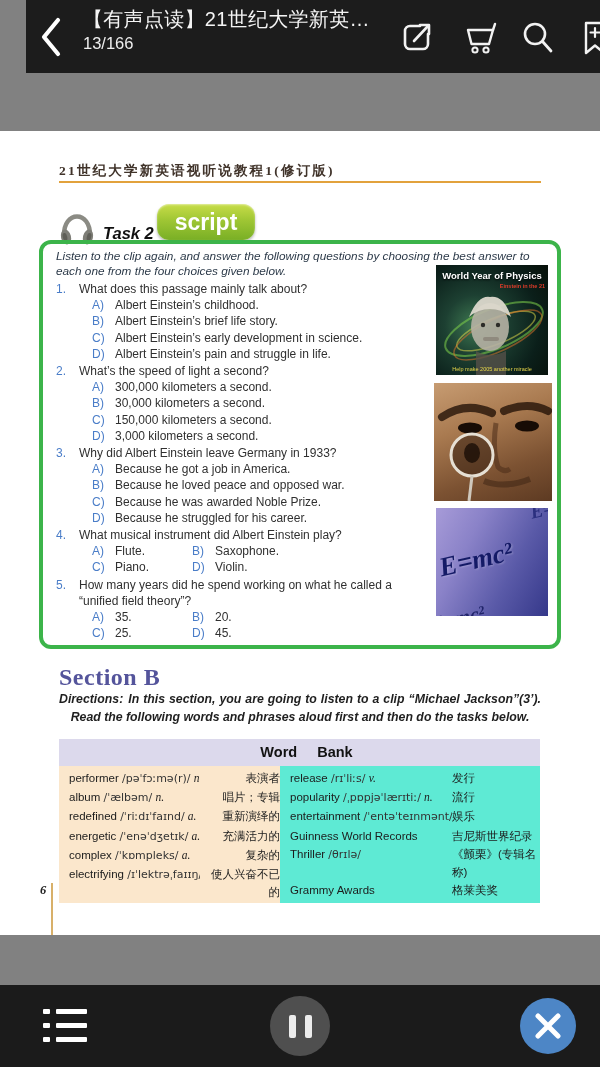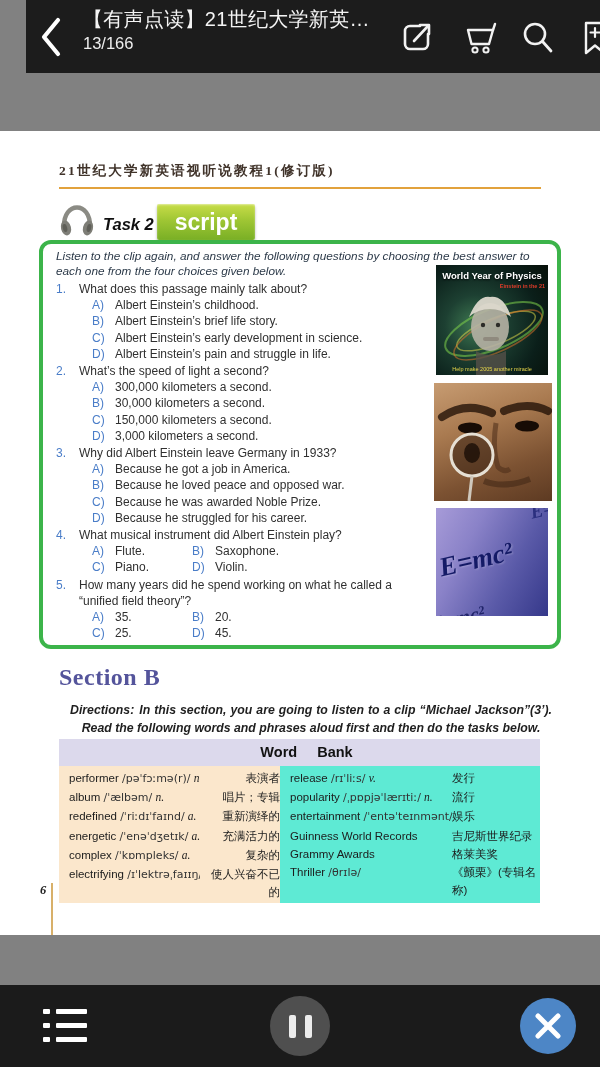--- a/index.html
+++ b/index.html
@@ -14,27 +14,27 @@
   .tb-title{font-size:20px;line-height:27px;letter-spacing:.3px;white-space:nowrap;}
   .tb-page{font-size:16.5px;line-height:21px;color:#eee;}
   .tb-icon{position:absolute;top:17px;width:38px;height:40px;cursor:pointer;}
   .i-share{left:371px;} .i-cart{left:434px;} .i-search{left:493px;} .i-bookmark{left:553px;}
 
   
   .graygap{position:absolute;left:0;width:600px;background:#818181;}
   .gap-top{top:73px;height:58px;} .gap-bottom{top:935px;height:50px;}
   .page{position:absolute;top:131px;left:0;width:600px;height:804px;background:#ffffff;overflow:hidden;}
 
-  .book-header{position:absolute;top:31px;left:59px;right:59px;padding-bottom:7px;
+  .book-header{position:absolute;top:31px;left:59px;right:59px;padding-bottom:1px;
     border-bottom:2px solid #e2a23c;font-family:"Liberation Serif","DejaVu Serif",serif;
     font-weight:bold;font-size:13.5px;letter-spacing:2.2px;color:#40332a;}
 
-  .task-row{position:absolute;top:71px;left:57px;display:flex;align-items:flex-end;}
+  .task-row{position:absolute;top:80px;left:57px;display:flex;align-items:flex-end;}
   .task-label{font-size:16.5px;font-weight:bold;font-style:italic;color:#101010;margin-left:6px;padding-bottom:3px;}
-  .script-btn{position:absolute;top:73px;left:157px;width:98px;height:36px;border-radius:2px;border:none;
+  .script-btn{position:absolute;top:73px;left:157px;width:98px;height:36px;border-radius:12px;border:none;
     background:linear-gradient(180deg,#c8dd48 0%,#9fc634 45%,#79af25 100%);
     box-shadow:0 2px 3px rgba(0,0,0,.28), inset 0 1px 2px rgba(255,255,255,.5);
     color:#fff;font-weight:bold;font-size:23px;line-height:32px;text-align:center;cursor:pointer;
     font-family:"Liberation Sans",sans-serif;}
 
   .green-box{position:absolute;top:109px;left:39px;width:522px;height:409px;box-sizing:border-box;
     border:4px solid #3cb44a;border-radius:12px;padding:5px 8px 6px 13px;overflow:hidden;}
   .intro{margin:0 2px 2px 0;font-size:11.8px;line-height:15px;font-weight:normal;font-style:italic;color:#2c3a49;}
   .questions{margin-right:124px;font-size:12px;color:#303030;}
   .q{margin-bottom:1px;}
@@ -63,21 +63,21 @@
     font-style:italic;font-weight:bold;font-size:27px;transform:rotate(-13deg);
     text-shadow:1px 1px 2px rgba(255,255,255,.25);}
   .emc-top{position:absolute;top:-12px;right:-34px;color:#1a2070;opacity:.75;font-size:19px;
     font-family:"Liberation Serif",serif;font-style:italic;font-weight:bold;transform:rotate(-13deg);}
   .emc-bottom{position:absolute;bottom:-14px;left:-6px;color:#10155a;opacity:.8;font-size:20px;
     font-family:"Liberation Serif",serif;font-style:italic;font-weight:bold;transform:rotate(-13deg);}
 
   
   .section-b{position:absolute;top:533px;left:59px;margin:0;font-family:"Liberation Serif","DejaVu Serif",serif;
     font-size:24px;font-weight:bold;color:#54549b;letter-spacing:.5px;text-align:right;}
-  .directions{position:absolute;top:559px;left:59px;width:482px;margin:11px;font-size:12.3px;line-height:18px;
+  .directions{position:absolute;top:559px;left:59px;width:482px;margin:0;font-size:12.3px;line-height:18px;
     font-weight:bold;font-style:italic;color:#1f1f1f;text-align:justify;text-align-last:center;}
   .directions .dlabel{margin-right:5px;}
 
   
   .word-bank{position:absolute;top:608px;left:59px;width:481px;}
   .wb-header{height:27px;background:#dcd9ec;text-align:center;font-weight:bold;font-size:14.5px;
     line-height:27px;color:#111;word-spacing:16px;padding-left:14px;}
   .wb-body{display:flex;}
   .wb-col{box-sizing:border-box;padding:3px 0 2px 10px;}
   .wb-left{width:221px;background:#fbe7cc;}
@@ -373,26 +373,26 @@
             </div>
             <div class="wb-row">
               <span class="wb-word">entertainment <i class="wb-phon">/ˈentəˈteɪnmənt/</i> </span>
               <span class="wb-mean">娱乐</span>
             </div>
             <div class="wb-row">
               <span class="wb-word">Guinness World Records </span>
               <span class="wb-mean">吉尼斯世界纪录</span>
             </div>
             <div class="wb-row">
+              <span class="wb-word">Thriller <i class="wb-phon">/θrɪlə/</i></span>
+              <span class="wb-mean">《颤栗》(专辑名称)</span>
+            </div>
+            <div class="wb-row">
               <span class="wb-word">Grammy Awards </span>
               <span class="wb-mean">格莱美奖</span>
-            </div>
-            <div class="wb-row">
-              <span class="wb-word">Thriller <i class="wb-phon">/θrɪlə/</i></span>
-              <span class="wb-mean">《颤栗》(专辑名称)</span>
             </div>
           </div>
       </div>
     </section>
 
     <div class="page-num">6</div>
     <div class="page-num-line"></div>
   </main>
 
   <div class="graygap gap-bottom"></div>

